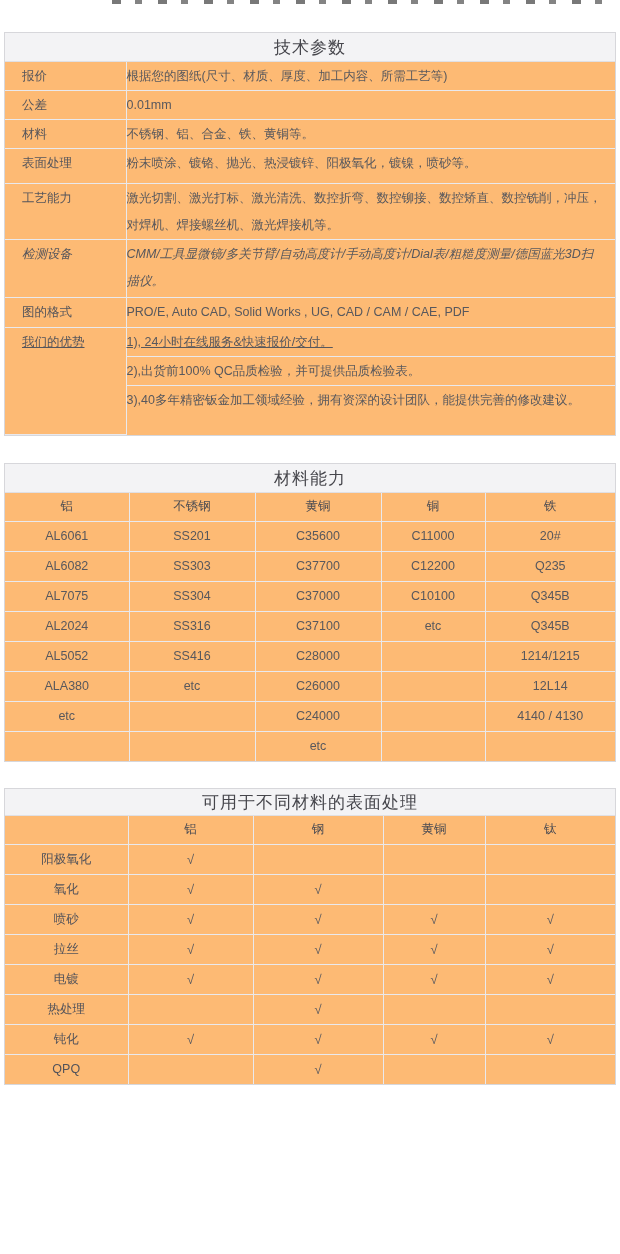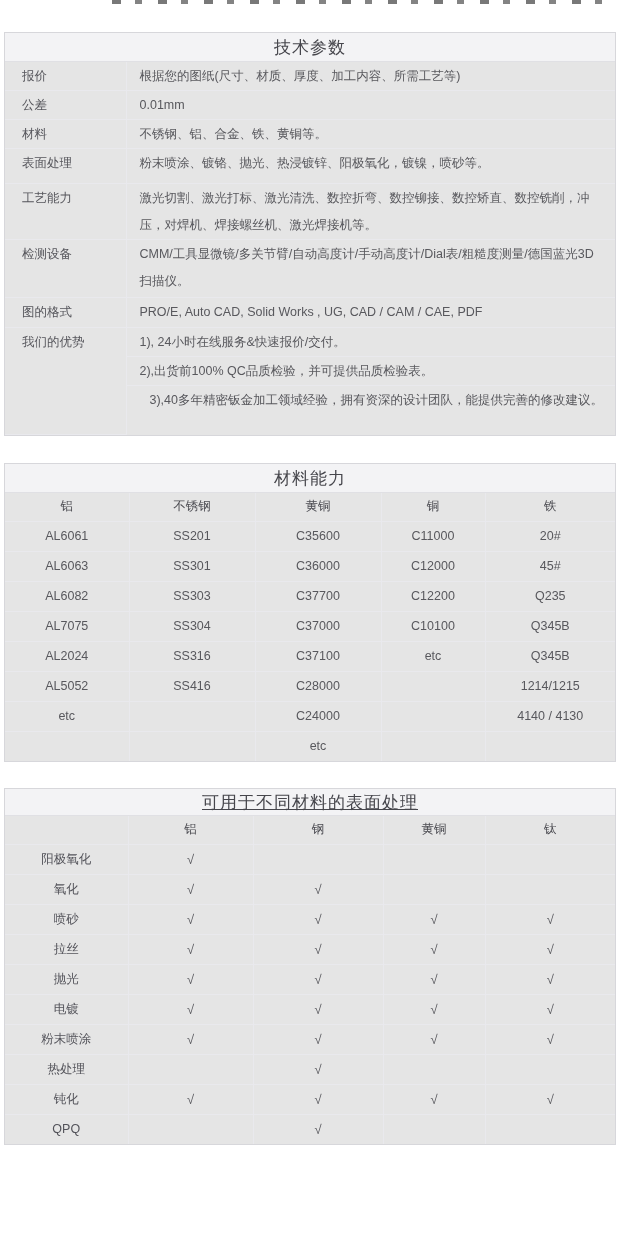--- a/index.html
+++ b/index.html
@@ -14,62 +14,62 @@
   }
   
   .top-frag {
     position:absolute; top:0; left:112px; width:504px; height:4px;
     background:repeating-linear-gradient(90deg,#4b4b4b 0 9px,transparent 9px 23px,#5a5a5a 23px 30px,transparent 30px 46px);
     opacity:.75;
   }
   .card {
     margin-left:4px; margin-right:4px;
     border:1px solid #d7d7db;
-    background:#e5e5e5;
+    background:#fdba74;
   }
   .card1 { margin-top:32px; }
   .card2 { margin-top:27px; }
   .card3 { margin-top:26px; }
   .card-title {
     background:#f3f3f5;
     border-bottom:1px solid #e0e0e4;
     text-align:center;
     font-size:17px;
     letter-spacing:1px;
     color:#46464c;
     font-weight:500;
   }
   .card1 .card-title { height:29px; line-height:29px; }
   .card2 .card-title { height:29px; line-height:29px; }
-  .card3 .card-title { height:27px; line-height:27px;text-decoration:underline; }
+  .card3 .card-title { height:27px; line-height:27px; }
 
   table { width:100%; border-collapse:collapse; table-layout:fixed; }
   td {
     border:1px solid #e9e9ed;
     font-size:12.5px;
     color:#58585d;
   }
   tr td:first-child { border-left:none; }
   tr td:last-child  { border-right:none; }
   table tr:first-child td { border-top:none; }
   table tr:last-child td  { border-bottom:none; }
 
   
   .t1 td { vertical-align:top; line-height:27px; padding-top:1px; }
   .t1 .lbl { padding-left:17px; color:#55555b; }
-  .t1 .val { padding-left:13px; padding-right:12px; }
+  .t1 .val { padding-left:0; padding-right:12px; }
   .t1 .c-lbl { width:121px; }
   .t1 .h28 td { height:28px; }
   .t1 .h29 td { height:35px; }
   .t1 .h30 td { height:30px; }
   .t1 .h55 td { height:55px; }
-  .t1 .h58 td { height:58px; }
-  .t1 .h26 td { height:26px; }
+  .t1 .h58 td { height:58px;font-style:italic; }
+  .t1 .h26 td { height:26px;text-decoration:underline; }
   .t1 .h29b td { height:29px; }
-  .t1 .h49 td { height:49px;text-align:right; }
+  .t1 .h49 td { height:49px; }
 
   
   .t2 td, .t3 td { text-align:center; vertical-align:middle; }
   .t2 .hd td, .t3 .hd td { height:28px; color:#4c4c52; }
   .t2 .r td, .t3 .r td { height:30px; }
   .t3 .row-lbl { color:#53535a;text-align:center; }
   .check { font-size:13px; color:#5a5a5f; }
 </style>
 </head>
 <body>
@@ -145,27 +145,20 @@
       <td>铁</td>
     </tr>
     <tr class="r">
       <td>AL6061</td>
       <td>SS201</td>
       <td>C35600</td>
       <td>C11000</td>
       <td>20#</td>
     </tr>
     <tr class="r">
-      <td>AL6063</td>
-      <td>SS301</td>
-      <td>C36000</td>
-      <td>C12000</td>
-      <td>45#</td>
-    </tr>
-    <tr class="r">
       <td>AL6082</td>
       <td>SS303</td>
       <td>C37700</td>
       <td>C12200</td>
       <td>Q235</td>
     </tr>
     <tr class="r">
       <td>AL7075</td>
       <td>SS304</td>
       <td>C37000</td>
@@ -178,20 +171,27 @@
       <td>C37100</td>
       <td>etc</td>
       <td>Q345B</td>
     </tr>
     <tr class="r">
       <td>AL5052</td>
       <td>SS416</td>
       <td>C28000</td>
       <td></td>
       <td>1214/1215</td>
+    </tr>
+    <tr class="r">
+      <td>ALA380</td>
+      <td>etc</td>
+      <td>C26000</td>
+      <td></td>
+      <td>12L14</td>
     </tr>
     <tr class="r">
       <td>etc</td>
       <td></td>
       <td>C24000</td>
       <td></td>
       <td>4140 / 4130</td>
     </tr>
     <tr class="r">
       <td></td>
@@ -244,35 +244,21 @@
       <td class="check">√</td>
     </tr>
     <tr class="r">
       <td class="row-lbl">拉丝</td>
       <td class="check">√</td>
       <td class="check">√</td>
       <td class="check">√</td>
       <td class="check">√</td>
     </tr>
     <tr class="r">
-      <td class="row-lbl">抛光</td>
-      <td class="check">√</td>
-      <td class="check">√</td>
-      <td class="check">√</td>
-      <td class="check">√</td>
-    </tr>
-    <tr class="r">
       <td class="row-lbl">电镀</td>
-      <td class="check">√</td>
-      <td class="check">√</td>
-      <td class="check">√</td>
-      <td class="check">√</td>
-    </tr>
-    <tr class="r">
-      <td class="row-lbl">粉末喷涂</td>
       <td class="check">√</td>
       <td class="check">√</td>
       <td class="check">√</td>
       <td class="check">√</td>
     </tr>
     <tr class="r">
       <td class="row-lbl">热处理</td>
       <td class="check"></td>
       <td class="check">√</td>
       <td class="check"></td>

